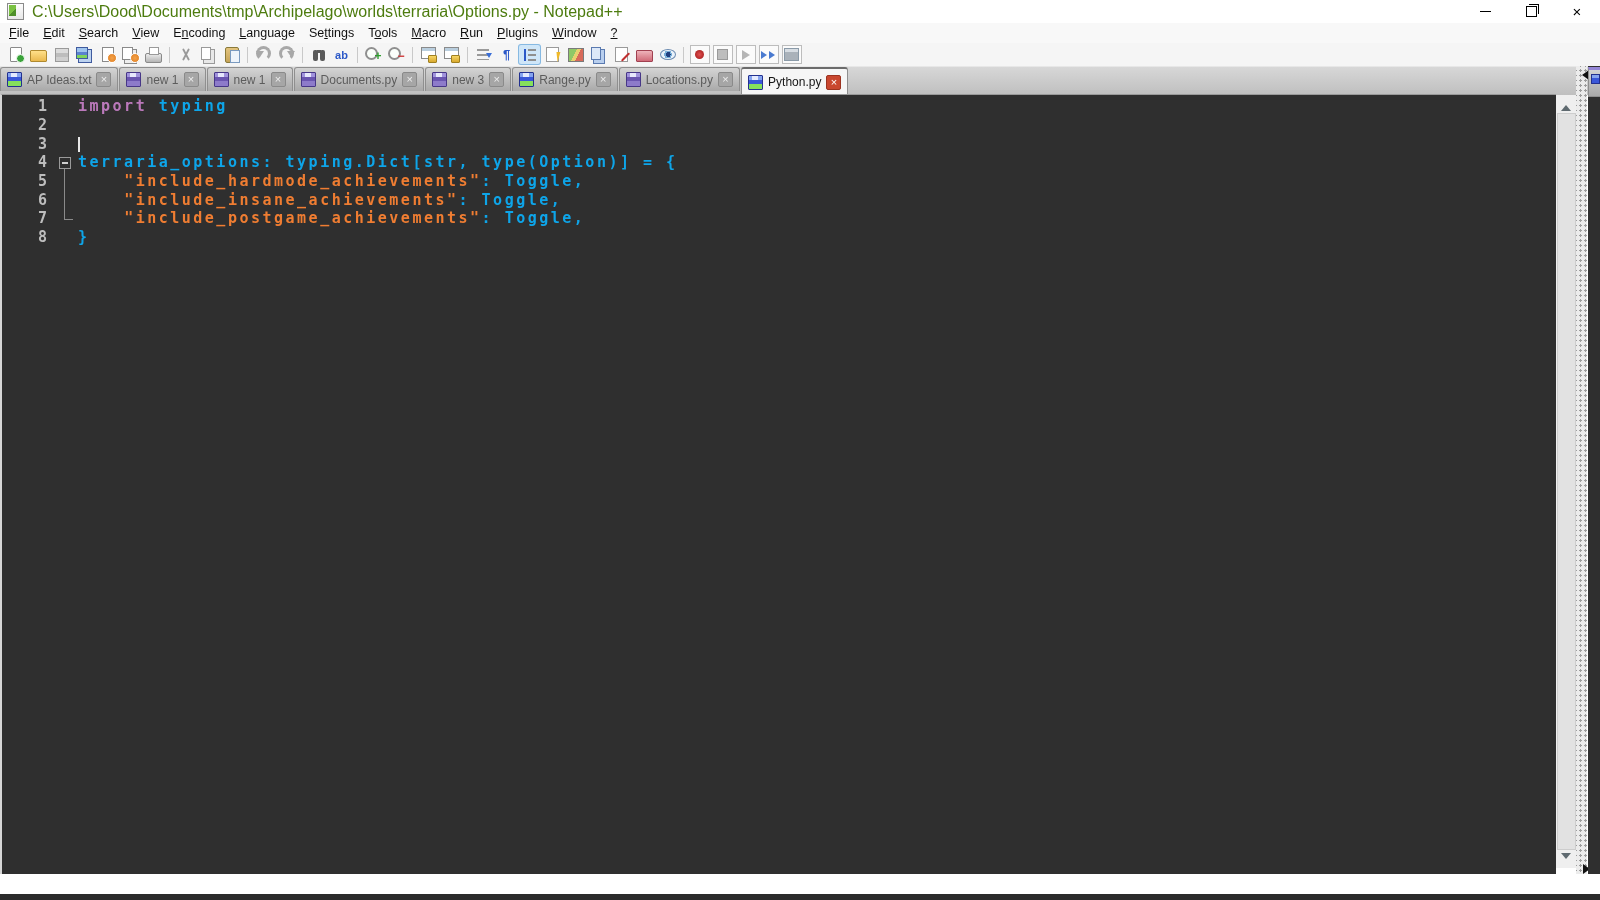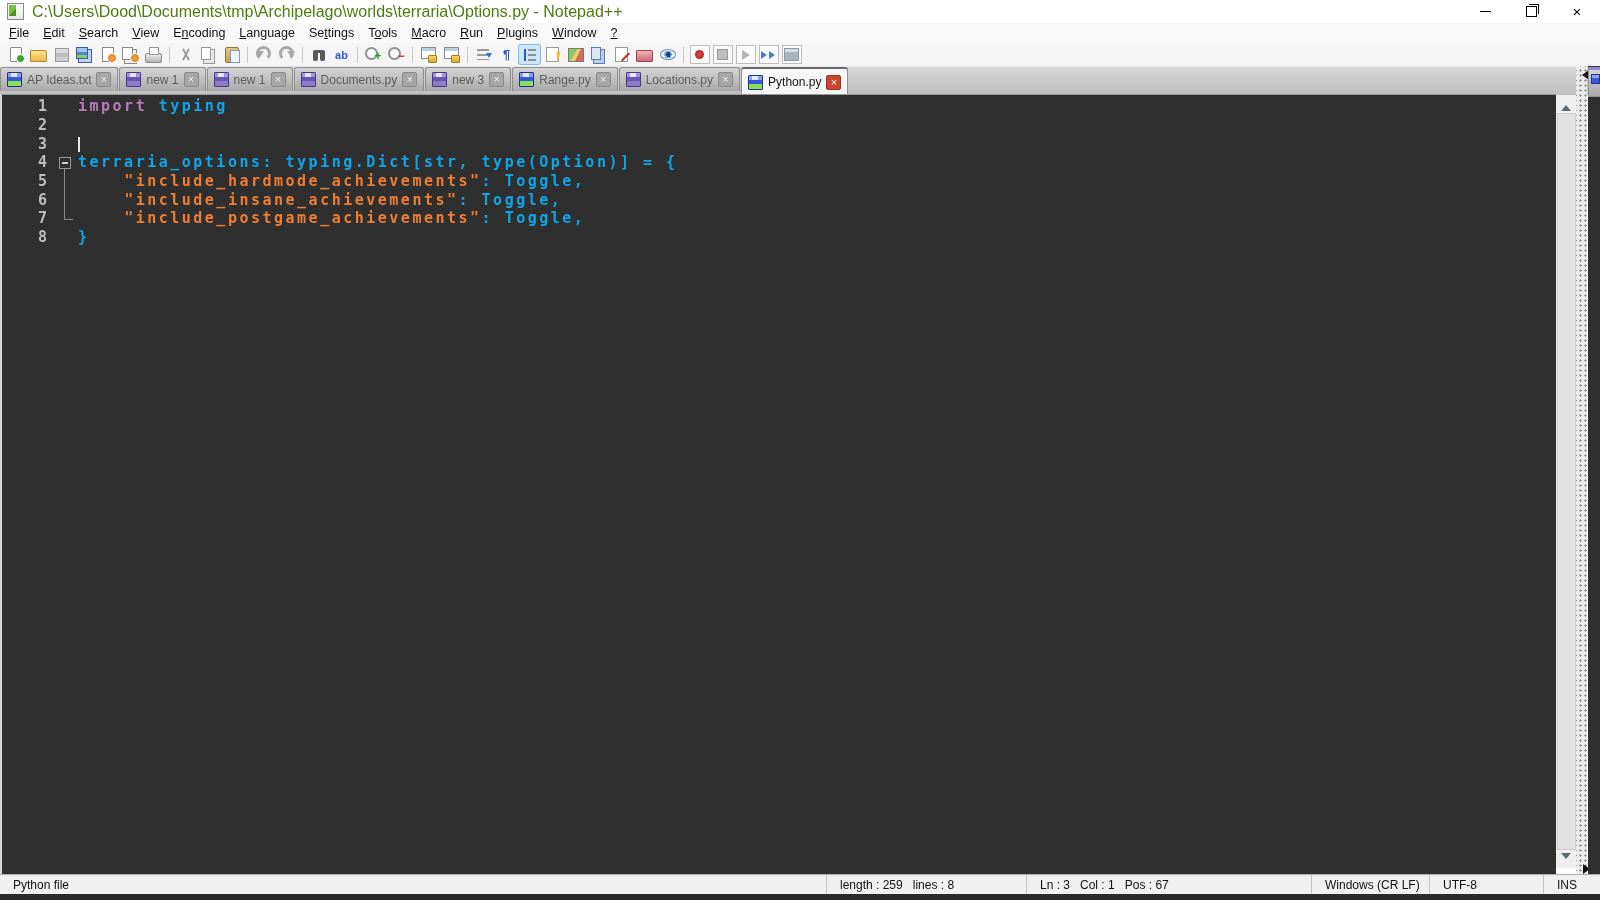--- a/index.html
+++ b/index.html
@@ -372,23 +372,15 @@
 
   <div class="splitter"></div>
   <span class="tab-scroll-left"></span>
   <span class="tab-scroll-right"></span>
   <div class="sliver">
     <div class="sliver-tab">
       <span class="sliver-floppy"></span>
     </div>
   </div>
 
-  <div class="statusfill">
-    <div class="ss s-doc">Python file</div>
-    <div class="ss s-len">length : 259   lines : 8</div>
-    <div class="ss s-pos">Ln : 3   Col : 1   Pos : 67</div>
-    <div class="ss s-eol">Windows (CR LF)</div>
-    <div class="ss s-enc">UTF-8</div>
-    <div class="ss s-ins">INS</div>
-  </div>
   <div class="bottomedge"></div>
 
 </div>
 
 </body></html>

